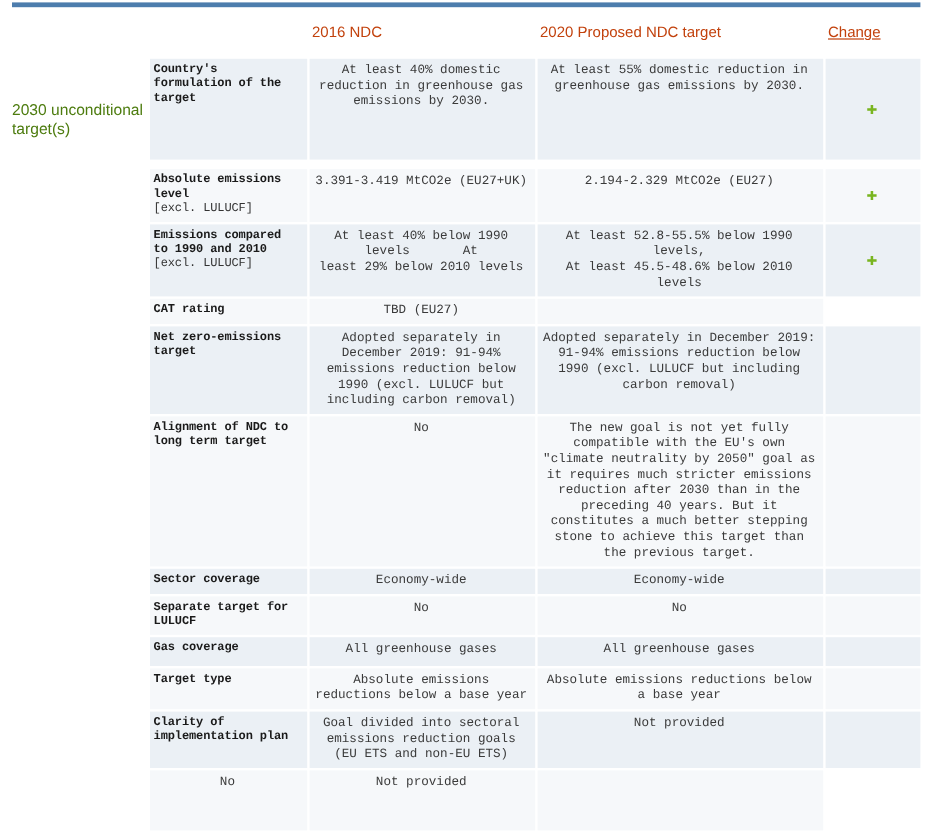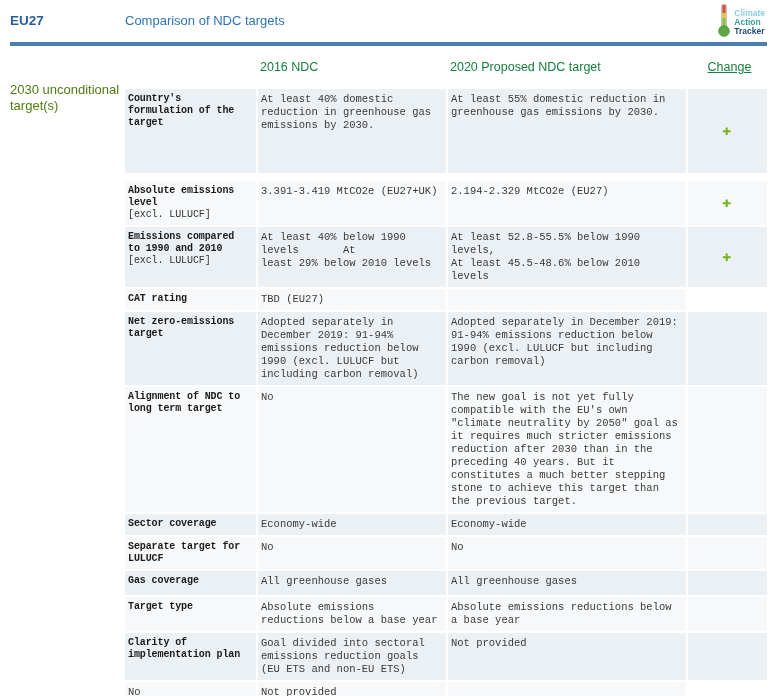--- a/index.html
+++ b/index.html
@@ -12,71 +12,51 @@
   .country { width:115px; font-size:13.5px; font-weight:bold; color:#255f9e; }
   .title { font-size:13px; color:#2d74b5; }
   .logo { position:absolute; right:2px; top:3px; display:flex; align-items:center; gap:3px; }
   .logo-text { display:flex; flex-direction:column; line-height:9px; font-size:8.5px; font-weight:bold; }
   .lt1 { color:#8ccfe2; } .lt2 { color:#35a39b; } .lt3 { color:#1c4a7e; }
   .rule { height:4px; background:#4d7dad; margin-top:2px; }
 
   
   .colheads { display:grid; grid-template-columns:115px 131px 188px 238px 79px;
     column-gap:2px; margin-top:12px; }
-  .colhead { font-size:12.5px; color:#15803d; padding-top:2px; }
-  .colhead.center { text-align:center;text-decoration:underline; }
+  .colhead { font-size:12.5px; color:#c2410c; padding-top:2px; }
+  .colhead.center { text-align:left;text-decoration:underline; }
 
   
   .table { margin-top:15px; margin-left:115px; width:642px; }
   .row { display:grid; grid-template-columns:131px 188px 238px 79px; column-gap:2px;
     margin-bottom:2px; }
   .row > div { padding:4px 5px 4px 3px;font-family:Liberation Mono, monospace; }
   .tint  > div { background:#ebf0f5; }
   .light > div { background:#f6f8fa; }
   .lbl { font-size:10px; font-weight:bold; color:#1a1a1a; line-height:12px; letter-spacing:-0.1px; }
   .lbl .suffix { font-weight:normal; color:#333; display:block; }
-  .val { font-size:10.5px; color:#3a3a3a; line-height:13px; white-space:pre-line; }
+  .val { font-size:10.5px; color:#3a3a3a; line-height:13px; white-space:pre-line;text-align:center; }
   .chg { display:flex; align-items:center; justify-content:center;
     font-size:15px; font-weight:bold; color:#79b520; line-height:1; }
 
   .rh1{min-height:84px}.rh2{min-height:30px}.rh3{min-height:38px}.rh4{min-height:20px}
   .rh5{min-height:62px}.rh6{min-height:76px}.rh7{min-height:21px}.rh8{min-height:28px}
   .rh9{min-height:24px}.rh10{min-height:29px}.rh11{min-height:46px}.rh12{min-height:50px}
   .rh13{min-height:80px}
   .gap-lg { margin-bottom:8px; } .gap-xl { margin-bottom:9px; }
 
   
   .side-label { position:absolute; left:10px; top:82px; width:112px;
     font-size:13px; color:#4d7c0f; line-height:16px; }
 </style>
 </head>
 <body>
 
 <div class="page">
 
-  <div class="topbar">
-    <div class="country">EU27</div>
-    <div class="title">Comparison of NDC targets</div>
-    <div class="logo">
-      <span>
-        <svg width="14" height="34" viewBox="0 0 14 34">
-          <rect x="4.5" y="1" width="5" height="26" rx="2.5" fill="#e8e8e8" stroke="#b5b5b5" stroke-width="0.8"></rect>
-          <rect x="5.3" y="2" width="3.4" height="8" fill="#d9503c"></rect>
-          <rect x="5.3" y="10" width="3.4" height="5" fill="#e8c33b"></rect>
-          <rect x="5.3" y="15" width="3.4" height="9" fill="#8fbf44"></rect>
-          <circle cx="7" cy="28" r="5.3" fill="#5ea843" stroke="#4c8a35" stroke-width="0.8"></circle>
-        </svg>
-      </span>
-      <span class="logo-text">
-        <span class="lt1">Climate</span>
-        <span class="lt2">Action</span>
-        <span class="lt3">Tracker</span>
-      </span>
-    </div>
-  </div>
 
   <div class="rule"></div>
 
   <div class="colheads">
     <div></div>
       <div></div>
     <div class="colhead">2016 NDC</div>
     <div class="colhead">2020 Proposed NDC target</div>
     <div class="colhead center">Change</div>
   </div>

